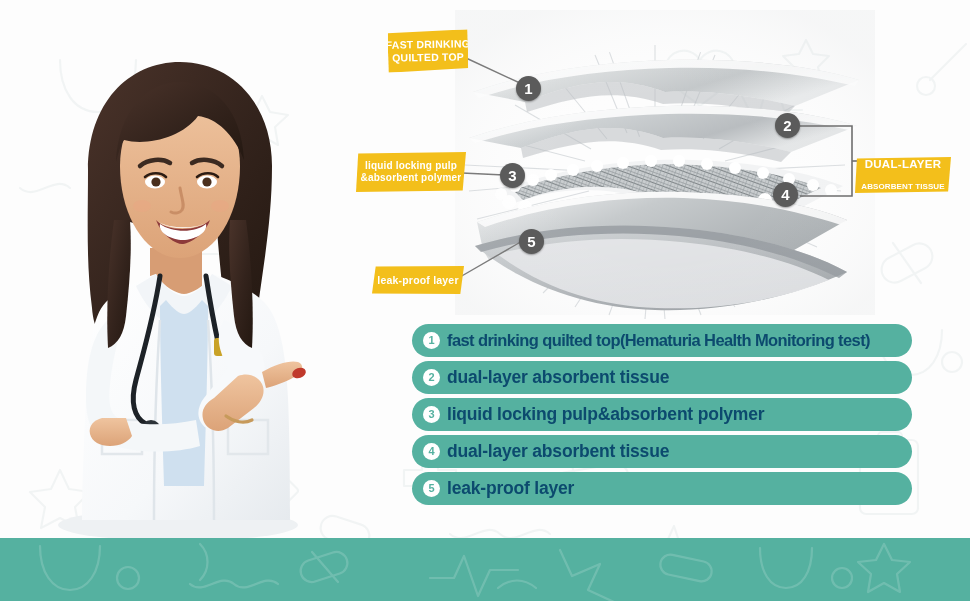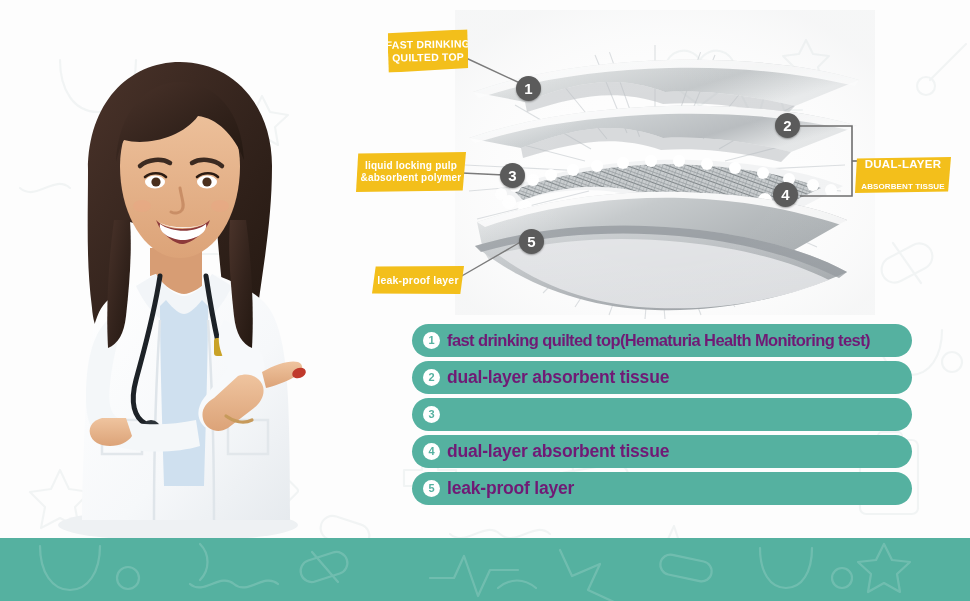--- a/index.html
+++ b/index.html
@@ -87,21 +87,21 @@
     position:relative;height:33px;border-radius:17px;background:#55b1a0;
     display:flex;align-items:center;margin-bottom:4px;padding-left:11px;
   }
   .pill .num{
     flex:0 0 auto;width:17px;height:17px;border-radius:50%;
     background:#ffffff;color:#55b1a0;
     font-size:11px;font-weight:bold;line-height:17px;text-align:center;
     margin-right:7px;
   }
   .pill .txt{
-    color:#701a75;font-size:17.5px;font-weight:bold;letter-spacing:-.2px;
+    color:#0c4a6e;font-size:17.5px;font-weight:bold;letter-spacing:-.2px;
     white-space:nowrap;
   }
   #pill-1 .txt{font-size:16.5px;letter-spacing:-.6px;}
 </style>
 </head>
 <body>
 
 <div id="stage">
 
   <div class="doodle-bg">
@@ -414,20 +414,21 @@
     <div class="pill" id="pill-1">
       <span class="num">1</span>
       <span class="txt">fast drinking quilted top(Hematuria Health Monitoring test)</span>
     </div>
     <div class="pill" id="pill-2">
       <span class="num">2</span>
       <span class="txt">dual-layer absorbent tissue</span>
     </div>
     <div class="pill" id="pill-3">
       <span class="num">3</span>
+      <span class="txt">liquid locking pulp&amp;absorbent polymer</span>
     </div>
     <div class="pill" id="pill-4">
       <span class="num">4</span>
       <span class="txt">dual-layer absorbent tissue</span>
     </div>
     <div class="pill" id="pill-5">
       <span class="num">5</span>
       <span class="txt">leak-proof layer</span>
     </div>
   </div>

